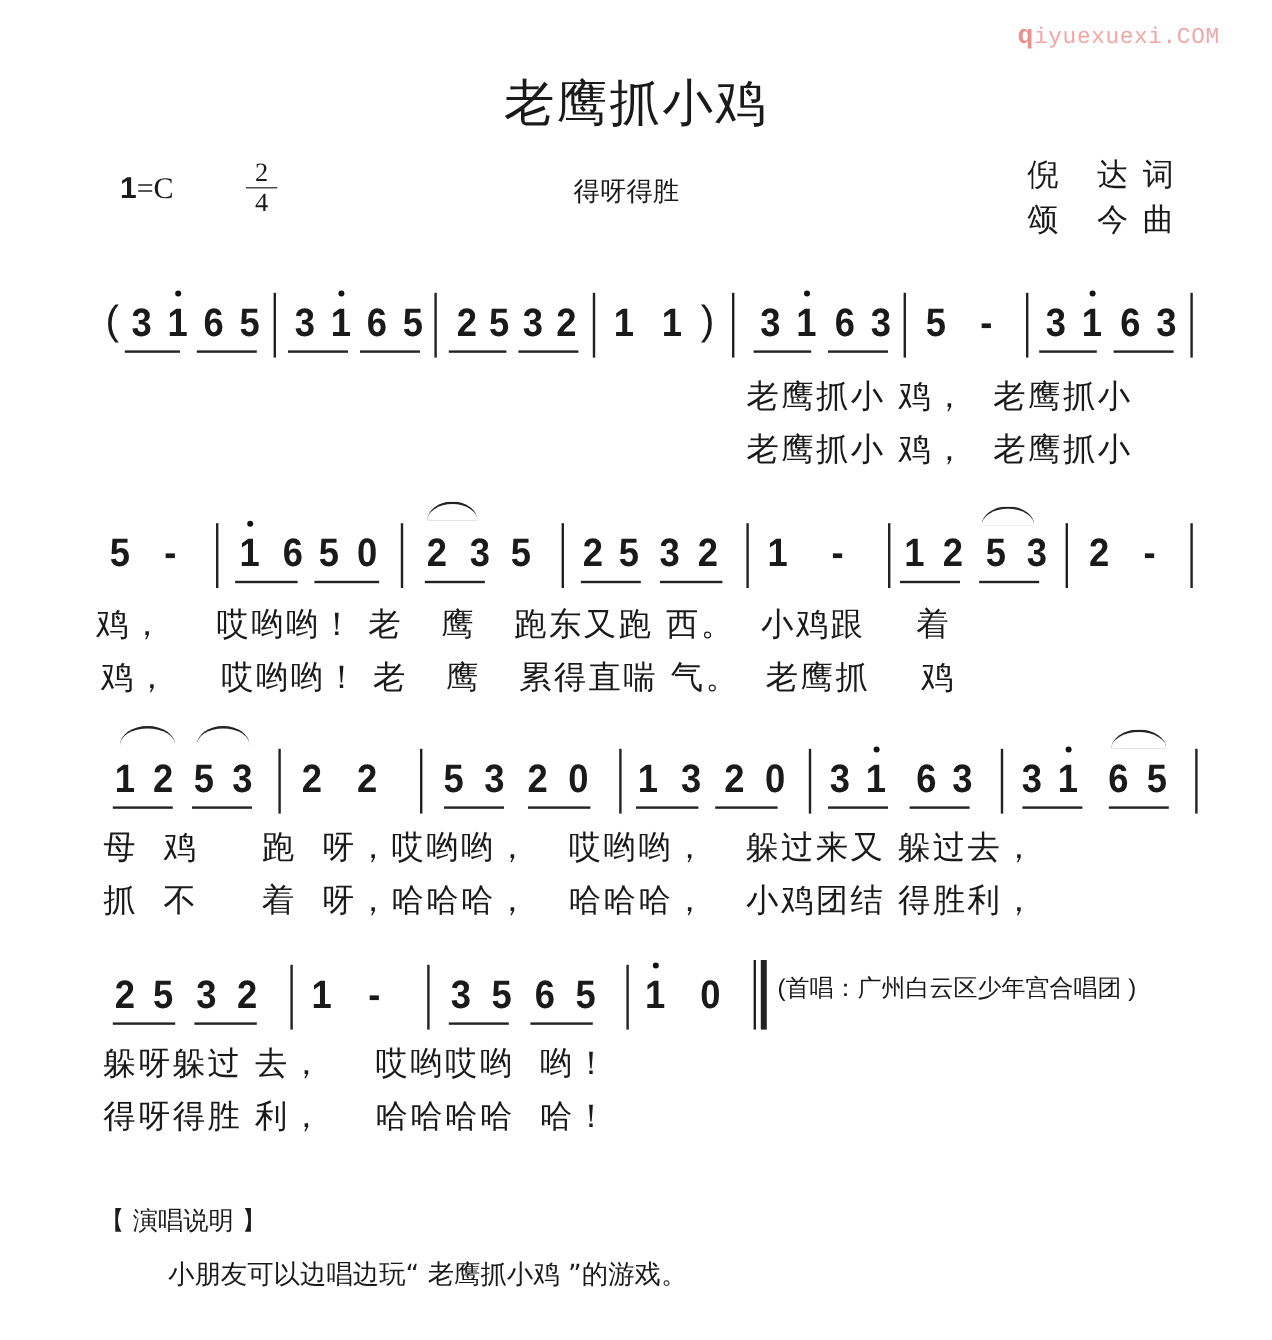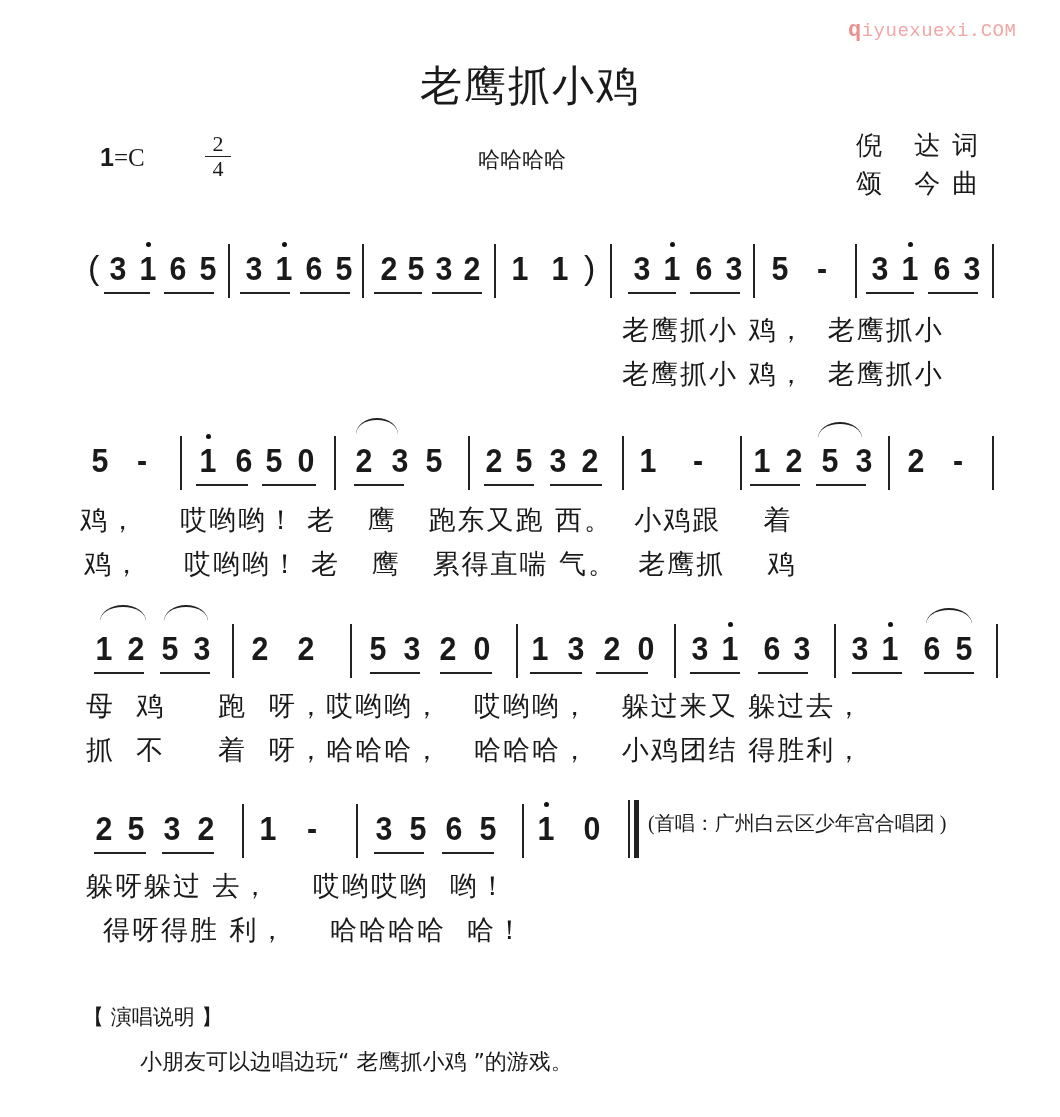--- a/index.html
+++ b/index.html
@@ -16,40 +16,40 @@
   .genre { left:478px; top:145px; font-size:22px; }
   .credit { left:856px; font-size:26px; font-family:"DejaVu Serif","Liberation Serif",serif; letter-spacing:12px; }
   .note { font-family:"Liberation Sans",sans-serif; font-weight:bold; font-size:33px; position:absolute; width:24px; text-align:center; transform:scaleX(0.92); }
   .dot { position:absolute; width:5px; height:5px; border-radius:50%; background:#111; }
   .ul { position:absolute; height:2px; background:#222; }
   .bar { position:absolute; width:2px; background:#222; }
   .bar.thick { width:5px; }
   .paren { position:absolute; font-family:"Liberation Sans",sans-serif; font-size:34px; }
   .slur { position:absolute; height:14px; border-top:2px solid #222; border-radius:50% 50% 0 0 / 100% 100% 0 0; }
   .lyric { position:absolute; font-size:27px; font-family:"DejaVu Serif","Liberation Serif",serif; white-space:pre; letter-spacing:2px; }
-  .perf { left:648px; top:810px; font-size:20px; font-family:Liberation Serif, serif; }
+  .perf { left:648px; top:810px; font-size:20px; font-family:Liberation Sans, sans-serif; }
   .notes-heading { left:83px; top:1003px; font-size:21px; font-weight:normal; }
   .notes-body { left:140px; top:1047px; font-size:22px; }
 </style>
 </head>
 <body>
 
 <div class="abs watermark"><span class="q">q</span><span>iyuexuexi.COM</span></div>
 
 <div class="abs title">老鹰抓小鸡</div>
 
 <div class="abs key"><b>1</b><span>=C</span></div>
 
 <div class="abs meter">
   <div>2</div>
   <div class="line"></div>
   <div>4</div>
 </div>
 
-<div class="abs genre">哈哈哈哈</div>
+<div class="abs genre">得呀得胜</div>
 <div class="abs credit" style="top:128px">倪 达词</div>
 <div class="abs credit" style="top:166px">颂 今曲</div>
 
 <div id="score">
     <div class="paren" style="left: 88px; top: 248px;">(</div>
     <div class="note" style="left: 106px; top: 250px;">3</div>
     <div class="note" style="left: 136px; top: 250px;">1</div>
     <div class="dot" style="left: 146px; top: 242px;"></div>
     <div class="note" style="left: 166px; top: 250px;">6</div>
     <div class="note" style="left: 196px; top: 250px;">5</div>
@@ -197,18 +197,18 @@
     <div class="ul" style="left: 94px; width: 52px; top: 852px;"></div>
     <div class="ul" style="left: 162px; width: 52px; top: 852px;"></div>
     <div class="ul" style="left: 374px; width: 50px; top: 852px;"></div>
     <div class="ul" style="left: 442px; width: 52px; top: 852px;"></div>
     <div class="bar" style="left: 242px; top: 804px; height: 54px;"></div>
     <div class="bar" style="left: 356px; top: 804px; height: 54px;"></div>
     <div class="bar" style="left: 522px; top: 804px; height: 54px;"></div>
     <div class="bar" style="left: 628px; top: 800px; height: 58px;"></div>
     <div class="bar thick" style="left: 634px; top: 800px; height: 58px;"></div>
     <div class="lyric" style="left: 86px; top: 868px;">躲呀躲过 去，    哎哟哎哟  哟！</div>
-    <div class="lyric" style="left: 86px; top: 912px; margin-left: 17px;">得呀得胜 利，    哈哈哈哈  哈！</div>
+    <div class="lyric" style="left: 86px; top: 912px;">得呀得胜 利，    哈哈哈哈  哈！</div>
   </div>
 
 <div class="abs perf">(首唱：广州白云区少年宫合唱团 )</div>
 <div class="abs notes-heading">【 演唱说明 】</div>
 <div class="abs notes-body">小朋友可以边唱边玩“ 老鹰抓小鸡 ”的游戏。</div>
 
 </body></html>

